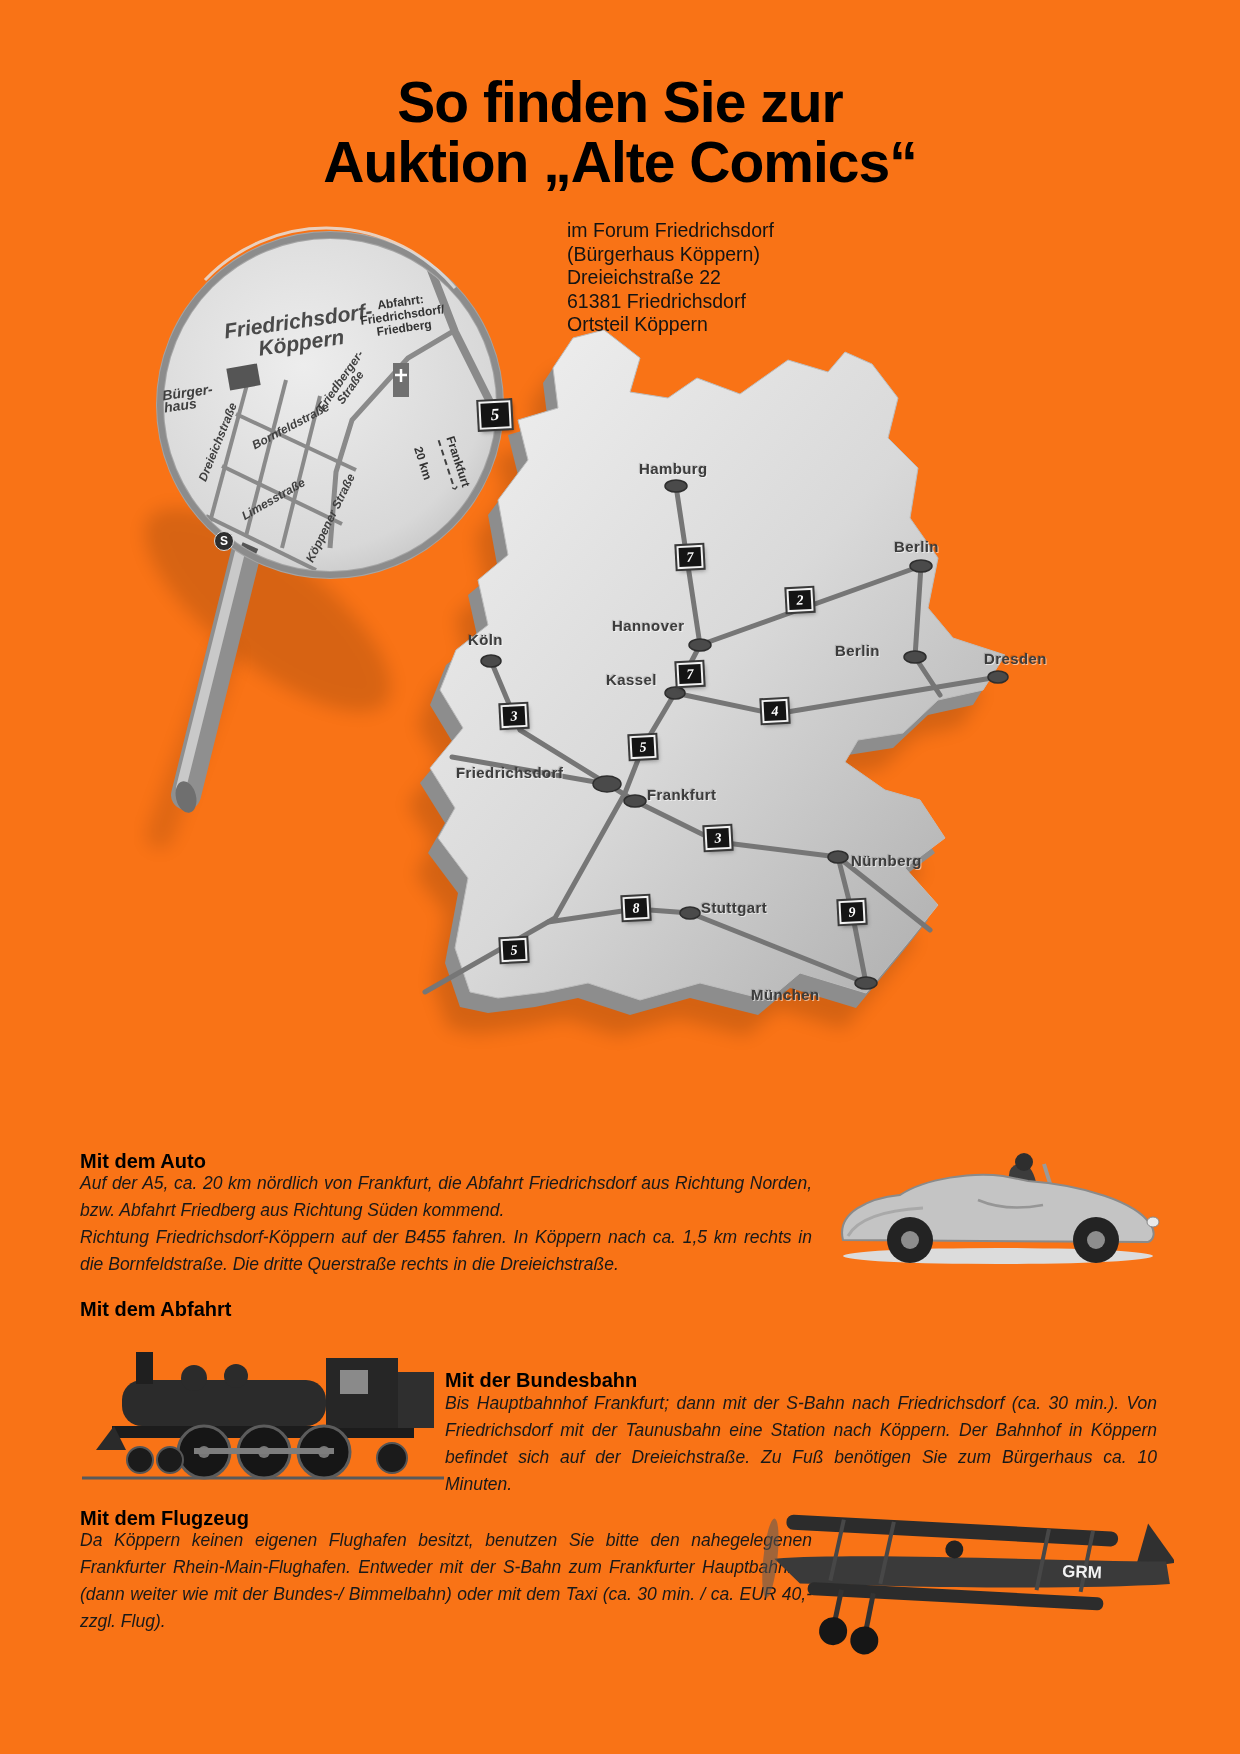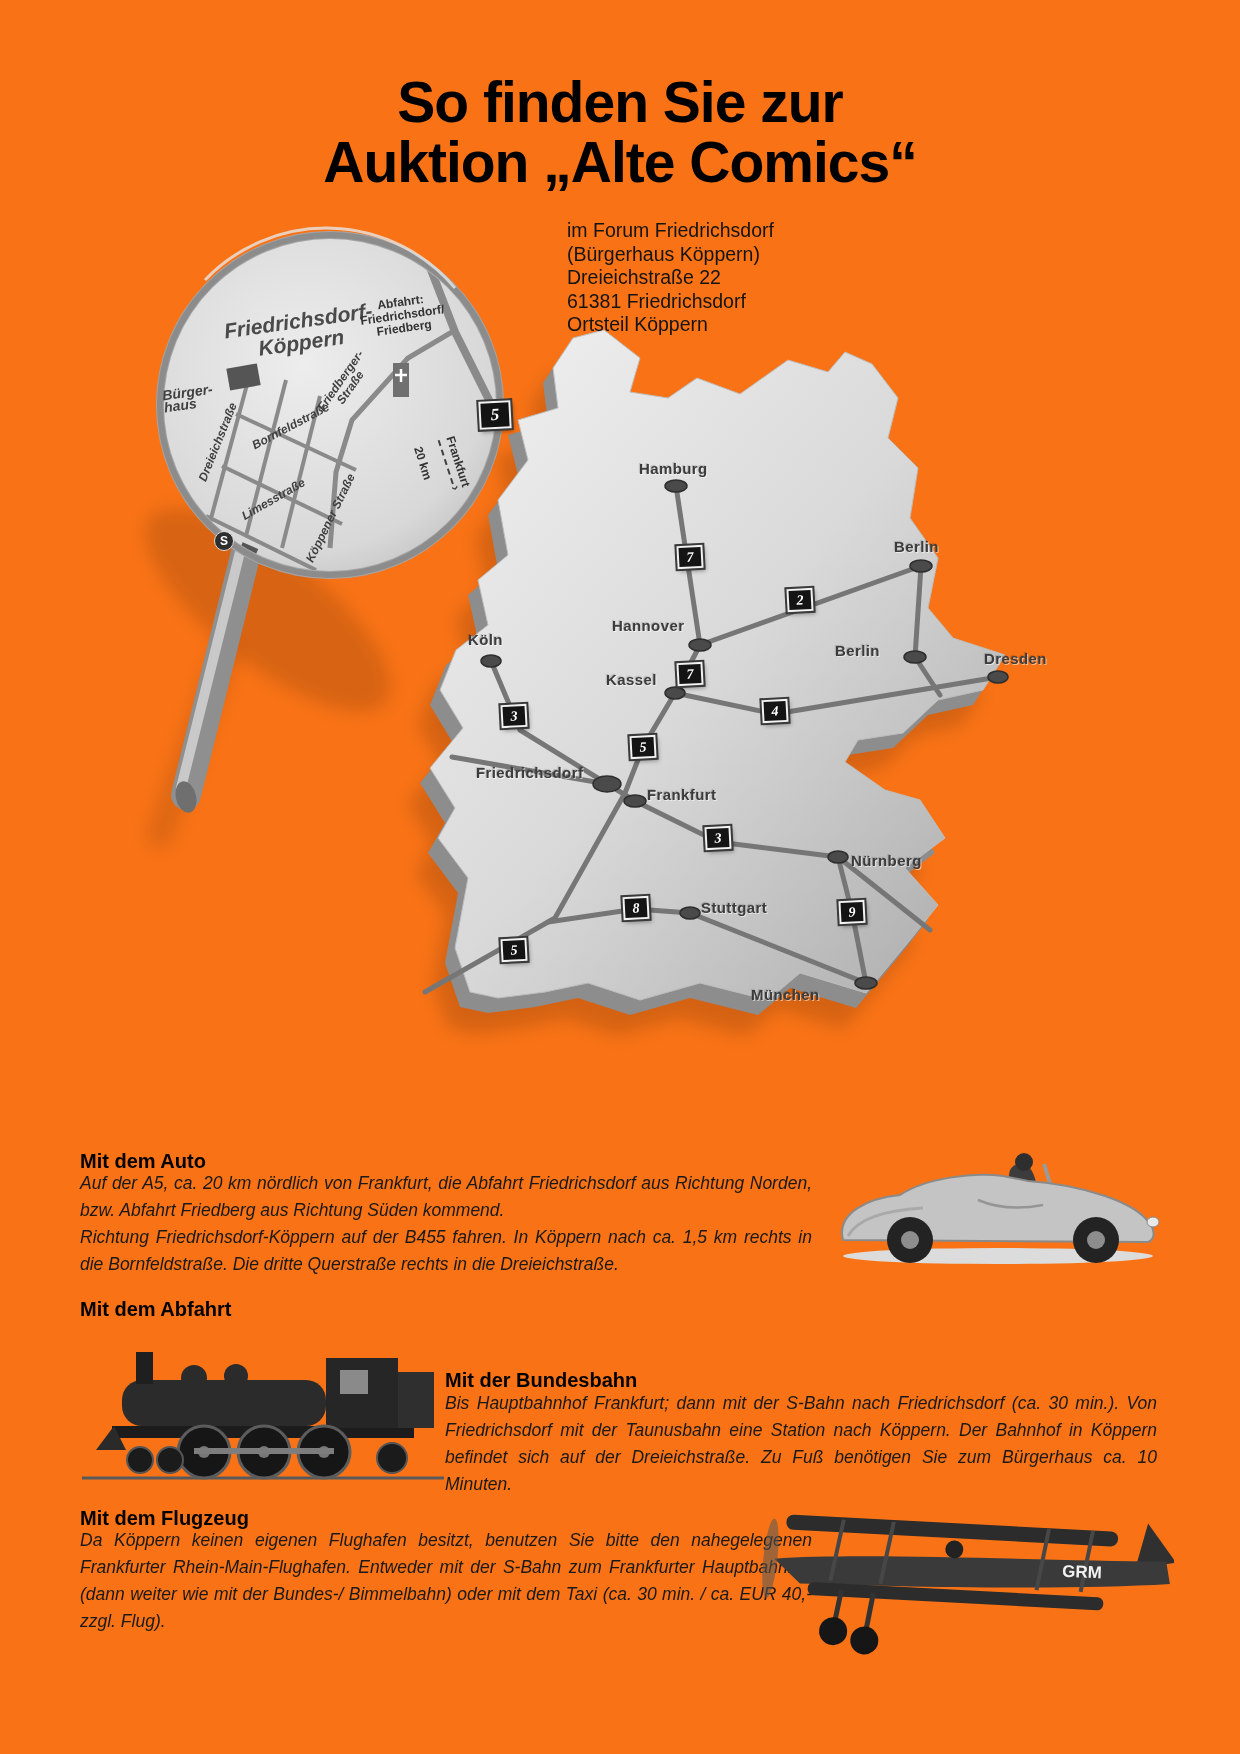--- a/index.html
+++ b/index.html
@@ -156,21 +156,21 @@
       <div>Ortsteil Köppern</div>
     </div>
 
     <span class="city-label" style="left:639px;top:460px">Hamburg</span>
     <span class="city-label" style="left:894px;top:538px">Berlin</span>
     <span class="city-label" style="left:612px;top:617px">Hannover</span>
     <span class="city-label" style="left:468px;top:631px">Köln</span>
     <span class="city-label" style="left:835px;top:642px">Berlin</span>
     <span class="city-label" style="left:984px;top:650px">Dresden</span>
     <span class="city-label" style="left:606px;top:671px">Kassel</span>
-    <span class="city-label" style="left:476px;top:764px">Friedrichsdorf</span>
+    <span class="city-label" style="left:456px;top:764px">Friedrichsdorf</span>
     <span class="city-label" style="left:647px;top:786px">Frankfurt</span>
     <span class="city-label" style="left:851px;top:852px">Nürnberg</span>
     <span class="city-label" style="left:701px;top:899px">Stuttgart</span>
     <span class="city-label" style="left:751px;top:986px">München</span>
 
     <span class="abadge" style="left:690px;top:557px">7</span>
     <span class="abadge" style="left:800px;top:600px">2</span>
     <span class="abadge" style="left:690px;top:674px">7</span>
     <span class="abadge" style="left:514px;top:716px">3</span>
     <span class="abadge" style="left:775px;top:711px">4</span>

